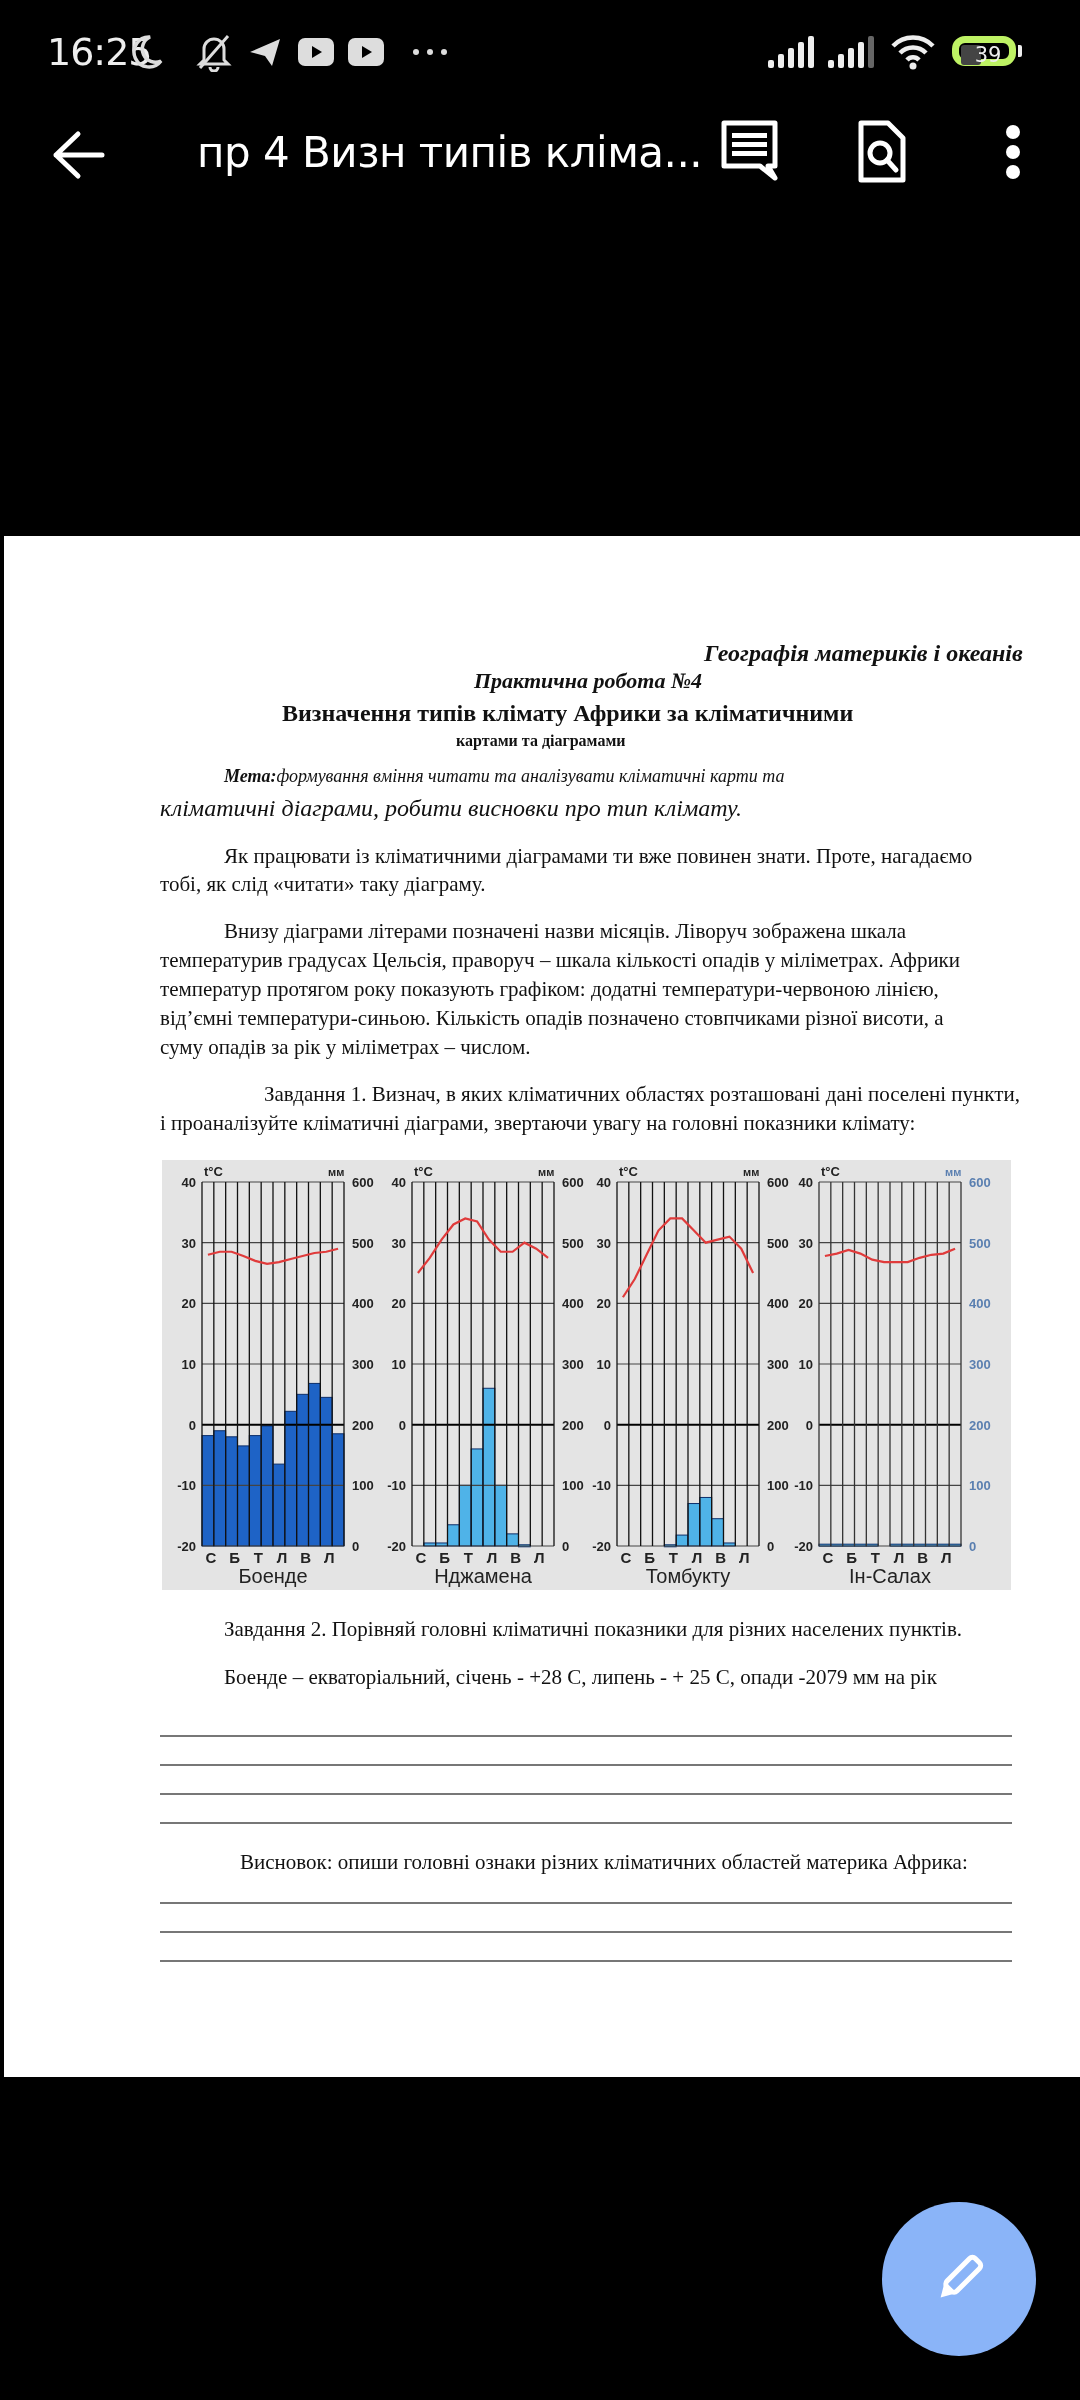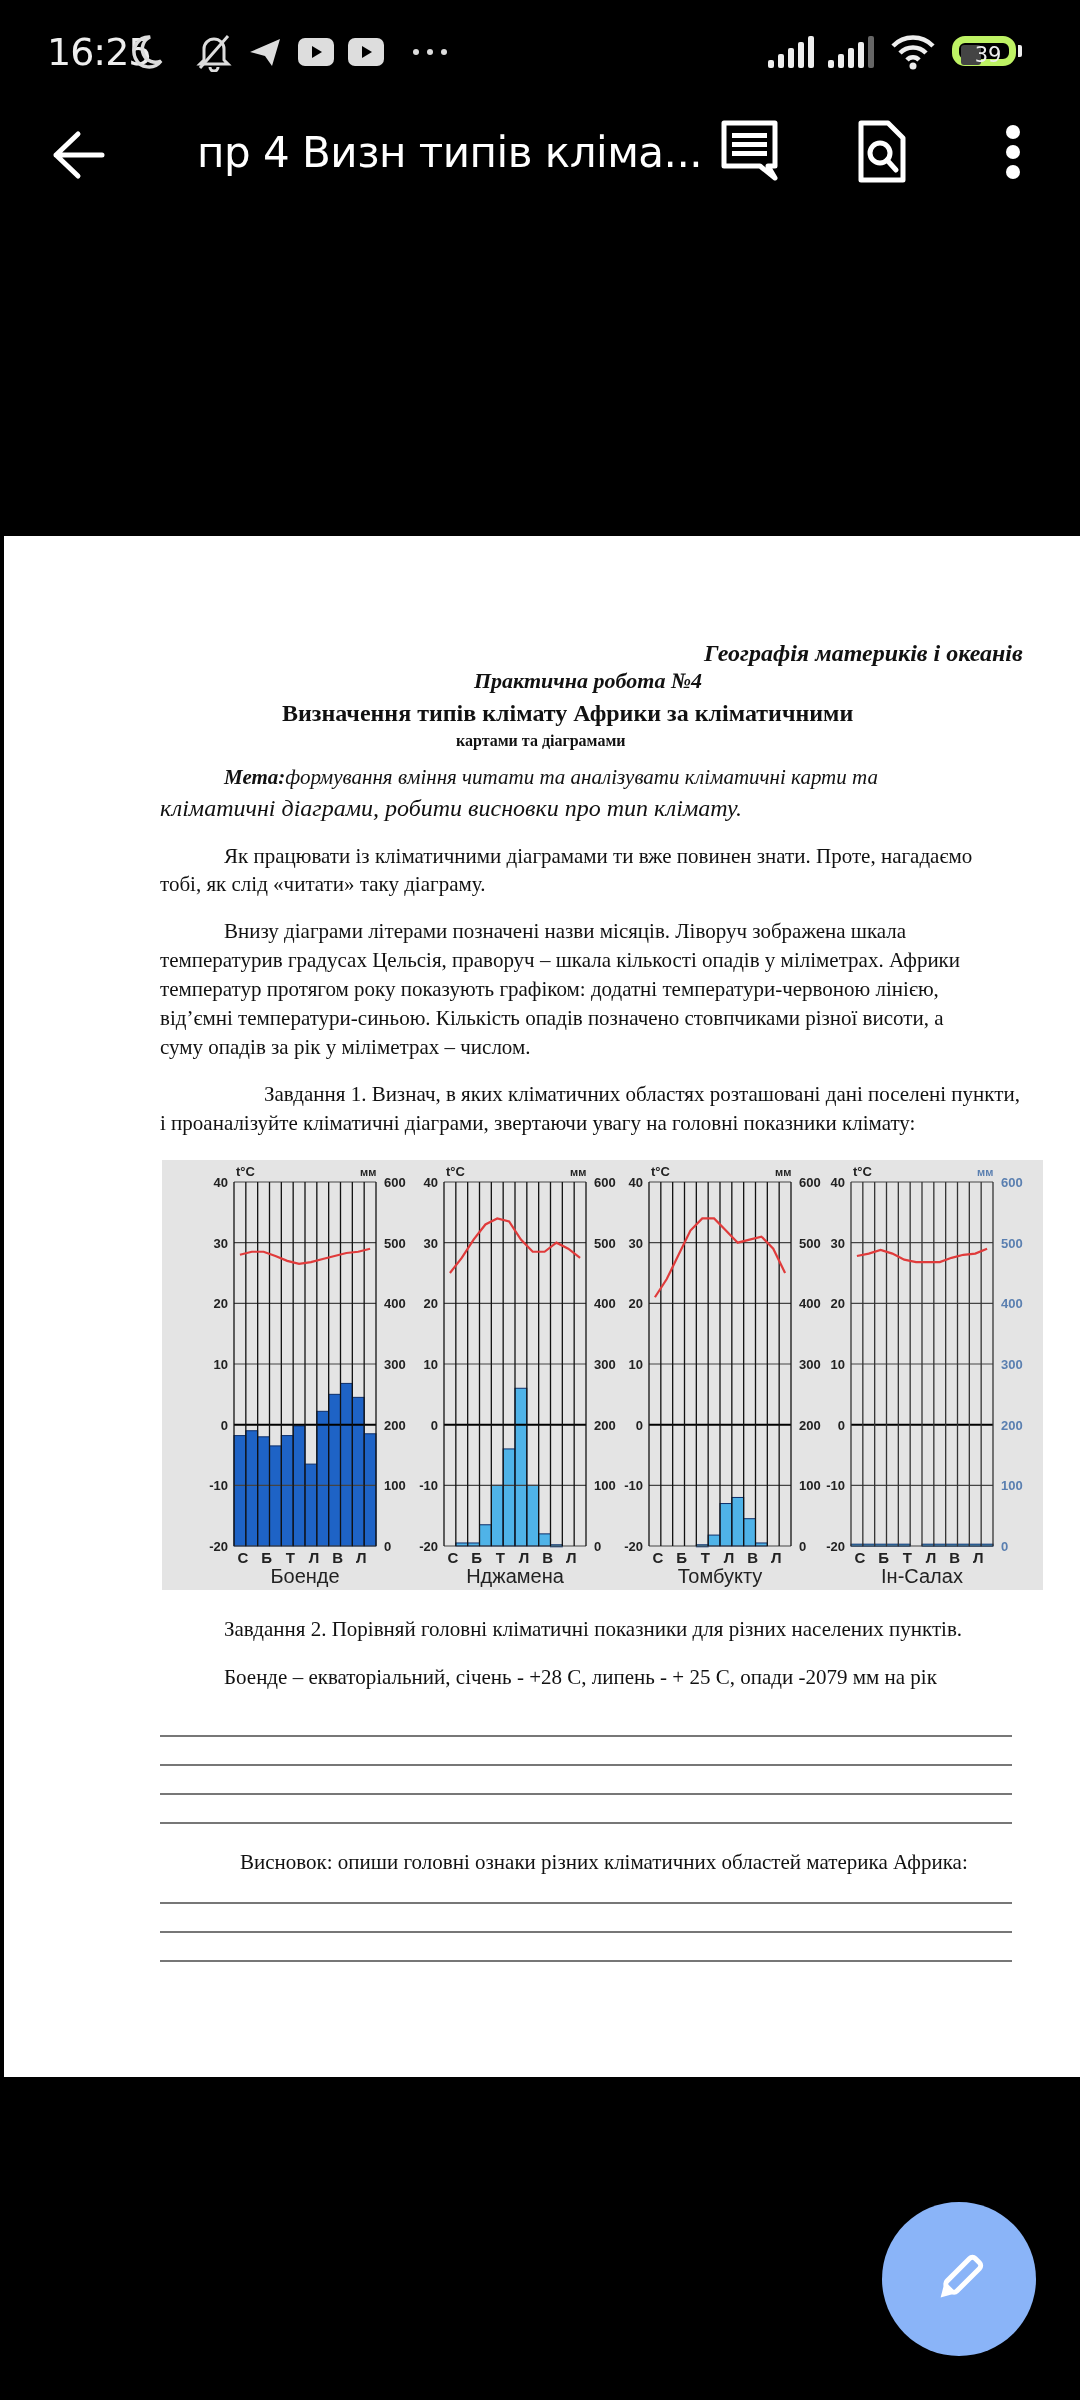--- a/index.html
+++ b/index.html
@@ -10,21 +10,21 @@
   .appbar { position:absolute; left:0; top:100px; width:1080px; height:110px; }
   .back { position:absolute; left:50px; top:30px; width:56px; height:50px; }
   .title { position:absolute; left:197px; top:28px; font-size:42px; font-family:"DejaVu Sans", sans-serif; color:#fff; white-space:nowrap; letter-spacing:-0.5px; }
   .ab-icon { position:absolute; top:22px; }
   .page { position:absolute; left:4px; top:536px; width:1076px; height:1541px; background:#fff; color:#111; }
   .doc { position:absolute; left:0; top:0; width:1076px; height:1541px; font-family:"Liberation Serif", serif; }
   .t { position:absolute; white-space:nowrap; font-size:21px; line-height:1; color:#111; }
   .it { font-style:italic; }
   .bd { font-weight:bold; }
   .line { position:absolute; left:156px; width:852px; height:2px; background:#777; }
-  .chartbox { position:absolute; left:158px; top:624px; width:849px; height:430px; background:#e4e4e4;padding-left:32px; }
+  .chartbox { position:absolute; left:158px; top:624px; width:849px; height:430px; background:#e4e4e4; }
   .fab { position:absolute; left:882px; top:2202px; width:154px; height:154px; border-radius:50%; background:#8ab4f8; }
   .fab svg { position:absolute; left:45px; top:45px; }
 </style>
 </head>
 <body>
 
 <div class="statusbar">
   <span class="sb-time">16:25</span>
   <svg class="sb-icon" style="left:130px;top:34px" width="34" height="36" viewBox="0 0 34 36">
       <path d="M20 3 A15 15 0 1 0 31 27 A12 12 0 0 1 20 3 Z" fill="none" stroke="#ddd" stroke-width="3.5"></path>
@@ -99,21 +99,21 @@
       <circle cx="9" cy="48" r="7" fill="#fff"></circle>
     </svg>
 </div>
 
 <div class="page">
   <div class="doc">
     <span class="t it bd" style="left:700px;top:105px;font-size:24px;">Географія материків і океанів</span>
     <span class="t it bd" style="left:470px;top:134px;font-size:22px;">Практична робота №4</span>
     <span class="t bd" style="left:278px;top:165px;font-size:24px;">Визначення типів клімату Африки за кліматичними</span>
     <span class="t bd" style="left:452px;top:197px;font-size:16px;">картами та діаграмами</span>
-    <span class="t it" style="left:220px;top:231px;font-size:21px;"><b>Мета:</b><span>формування вміння читати та аналізувати кліматичні карти та</span></span>
+    <span class="t it" style="left:220px;top:231px;font-size:18px;"><b>Мета:</b><span>формування вміння читати та аналізувати кліматичні карти та</span></span>
     <span class="t it" style="left:156px;top:260px;font-size:24px;">кліматичні діаграми, робити висновки про тип клімату.</span>
 
     <span class="t" style="left:220px;top:310px;">Як працювати із кліматичними діаграмами ти вже повинен знати. Проте, нагадаємо</span>
     <span class="t" style="left:156px;top:338px;">тобі, як слід «читати» таку діаграму.</span>
 
     <span class="t" style="left:220px;top:385px;">Внизу діаграми літерами позначені назви місяців. Ліворуч зображена шкала</span>
     <span class="t" style="left:156px;top:414px;">температурив градусах Цельсія, праворуч – шкала кількості опадів у міліметрах. Африки</span>
     <span class="t" style="left:156px;top:443px;">температур протягом року  показують графіком: додатні температури-червоною лінією,</span>
     <span class="t" style="left:156px;top:472px;">від’ємні температури-синьою. Кількість опадів позначено стовпчиками різної висоти, а</span>
     <span class="t" style="left:156px;top:501px;">суму опадів за рік у міліметрах – числом.</span>

